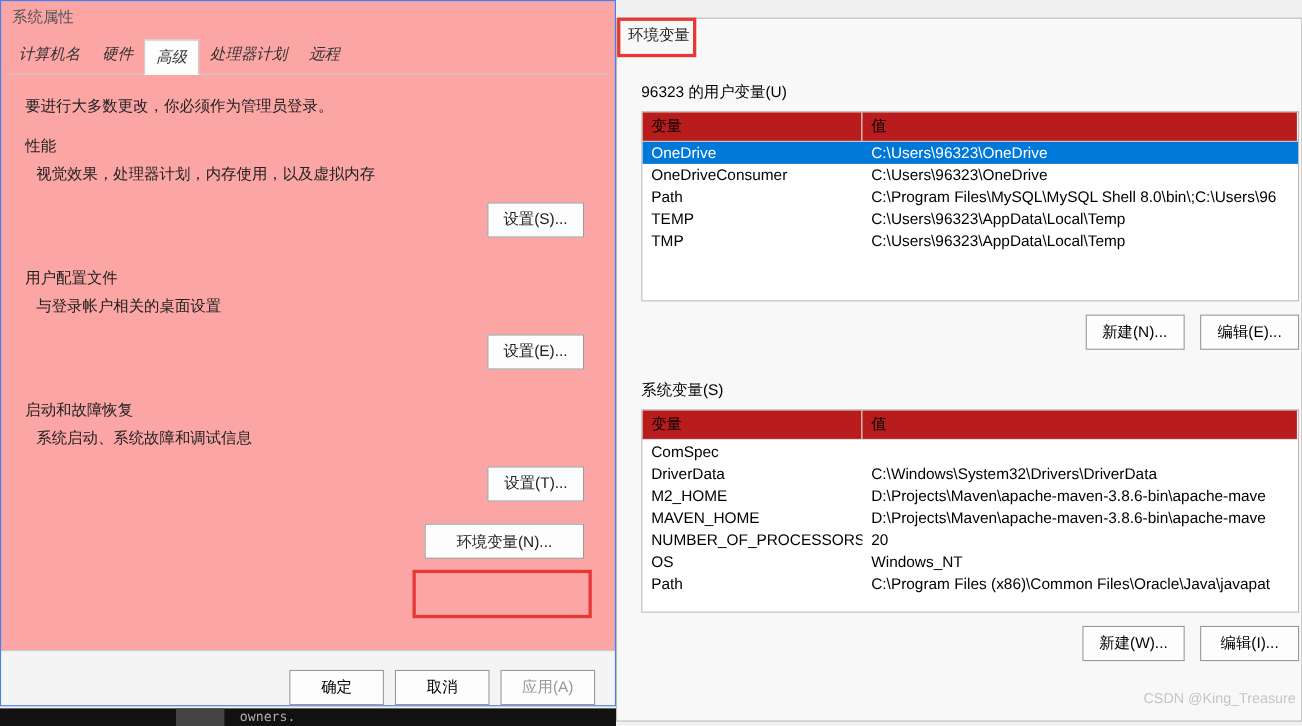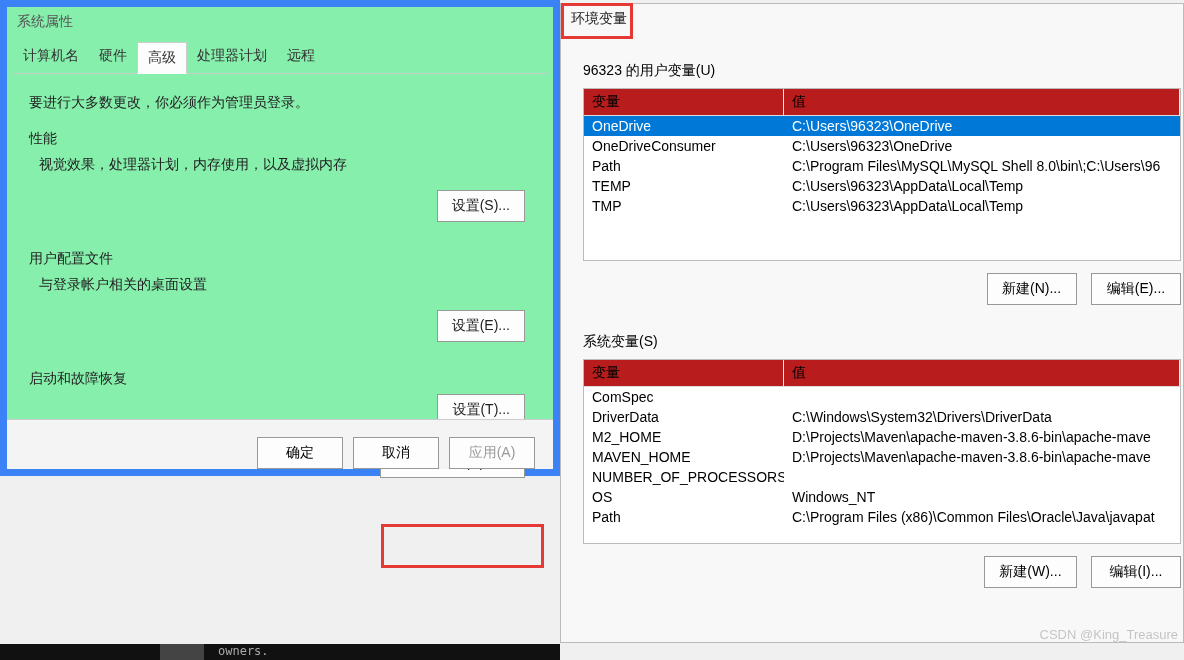--- a/index.html
+++ b/index.html
@@ -1,23 +1,23 @@
 <!DOCTYPE html>
 <html><head>
 <meta charset="utf-8">
 <style>
 * { margin: 0; padding: 0; box-sizing: border-box; font-family: "Microsoft YaHei", "Segoe UI", sans-serif; }
 body { background: #f0f0f0; width: 1184px; height: 660px; overflow: hidden; position: relative; }
 
 .win-left {
-  position: absolute; left: 0; top: 0; width: 560px; height: 476px;
-  background: #86efac; border: 7px solid #3b82f6;
+  position: absolute; left: 0; top: 0; width: 560px; height: 642px;
+  background: #fca5a5; border: 1px solid #3b82f6;
 }
 .win-left .title { padding: 6px 10px; font-size: 14px; color: #555; }
-.tabs { display: flex; gap: 0; margin: 4px 6px 0 6px; font-size: 14px; border-bottom: 1px solid #ccc; }
+.tabs { display: flex; gap: 0; margin: 4px 6px 0 6px; font-size: 14px; border-bottom: 1px solid #ccc; font-style: italic; }
 .tab { padding: 6px 10px; color: #333; cursor: pointer; }
 .tab.active { background: #fdfdfd; border: 1px solid #ccc; border-bottom: 1px solid #fdfdfd; position: relative; top: 1px; }
 .advbody { padding: 12px 22px; font-size: 14px; color: #222; }
 .note { margin: 8px 0 18px 0; }
 .group { margin-bottom: 28px; }
 .group .glabel { font-size: 14px; margin-bottom: 6px; }
 .group .gdesc { margin: 8px 0 16px 10px; color: #222; }
 .btnrow { text-align: right; margin-right: 6px; }
 .btn { display: inline-block; min-width: 86px; padding: 6px 14px; border: 1px solid #999; background: #fdfdfd; font-size: 14px; cursor: pointer; text-align: center; }
 .envbtn-row { text-align: right; margin: 8px 6px 0 0; }
@@ -25,21 +25,21 @@
 .redbox1 { border: 3px solid #e53935; position: absolute; }
 .bottombar {
   position: absolute; bottom: 0; left: 0; right: 0; height: 50px;
   border-top: 1px solid #ccc; background: #f4f4f4;
   display: flex; justify-content: flex-end; align-items: flex-end; gap: 10px; padding-right: 18px;
 }
 .bottombar .btn { min-width: 86px; }
 .btn.disabled { color: #999; }
 
 .win-right {
-  position: absolute; left: 560px; top: 3px; width: 624px; height: 640px;
+  position: absolute; left: 560px; top: 16px; width: 624px; height: 640px;
   background: #f8f8f8; border: 1px solid #bbb;
 }
 .win-right .title { padding: 6px 10px; font-size: 14px; color: #222; display: inline-block; }
 .redbox2 { position: absolute; left: 0px; top: -1px; width: 72px; height: 36px; border: 3px solid #e53935; }
 .section-label { font-size: 14px; margin: 28px 12px 8px 22px; }
 .varbox {
   margin: 0 0 0 22px; width: 598px; height: 173px;
   background: #fff; border: 1px solid #bbb; font-size: 14px; overflow: hidden;
 }
 .varbox.sys { height: 185px; }
@@ -82,20 +82,21 @@
     </div>
 
     <div class="group">
       <div class="glabel">用户配置文件</div>
       <div class="gdesc">与登录帐户相关的桌面设置</div>
       <div class="btnrow"><span class="btn">设置(E)...</span></div>
     </div>
 
     <div class="group">
       <div class="glabel">启动和故障恢复</div>
+      <div class="gdesc">系统启动、系统故障和调试信息</div>
       <div class="btnrow"><span class="btn">设置(T)...</span></div>
     </div>
 
     <div class="envbtn-row">
       <span class="envbtn">环境变量(N)...</span>
     </div>
   </div>
 
   <div class="redbox1" style="left:374px; top:517px; width:163px; height:44px;"></div>
 
@@ -161,20 +162,21 @@
         <div class="vrow">
           <div class="vc vc1">M2_HOME</div>
           <div class="vc vc2">D:\Projects\Maven\apache-maven-3.8.6-bin\apache-mave</div>
         </div>
         <div class="vrow">
           <div class="vc vc1">MAVEN_HOME</div>
           <div class="vc vc2">D:\Projects\Maven\apache-maven-3.8.6-bin\apache-mave</div>
         </div>
         <div class="vrow">
           <div class="vc vc1">NUMBER_OF_PROCESSORS</div>
+          <div class="vc vc2">20</div>
         </div>
         <div class="vrow">
           <div class="vc vc1">OS</div>
           <div class="vc vc2">Windows_NT</div>
         </div>
         <div class="vrow">
           <div class="vc vc1">Path</div>
           <div class="vc vc2">C:\Program Files (x86)\Common Files\Oracle\Java\javapat</div>
         </div>
       </div>

